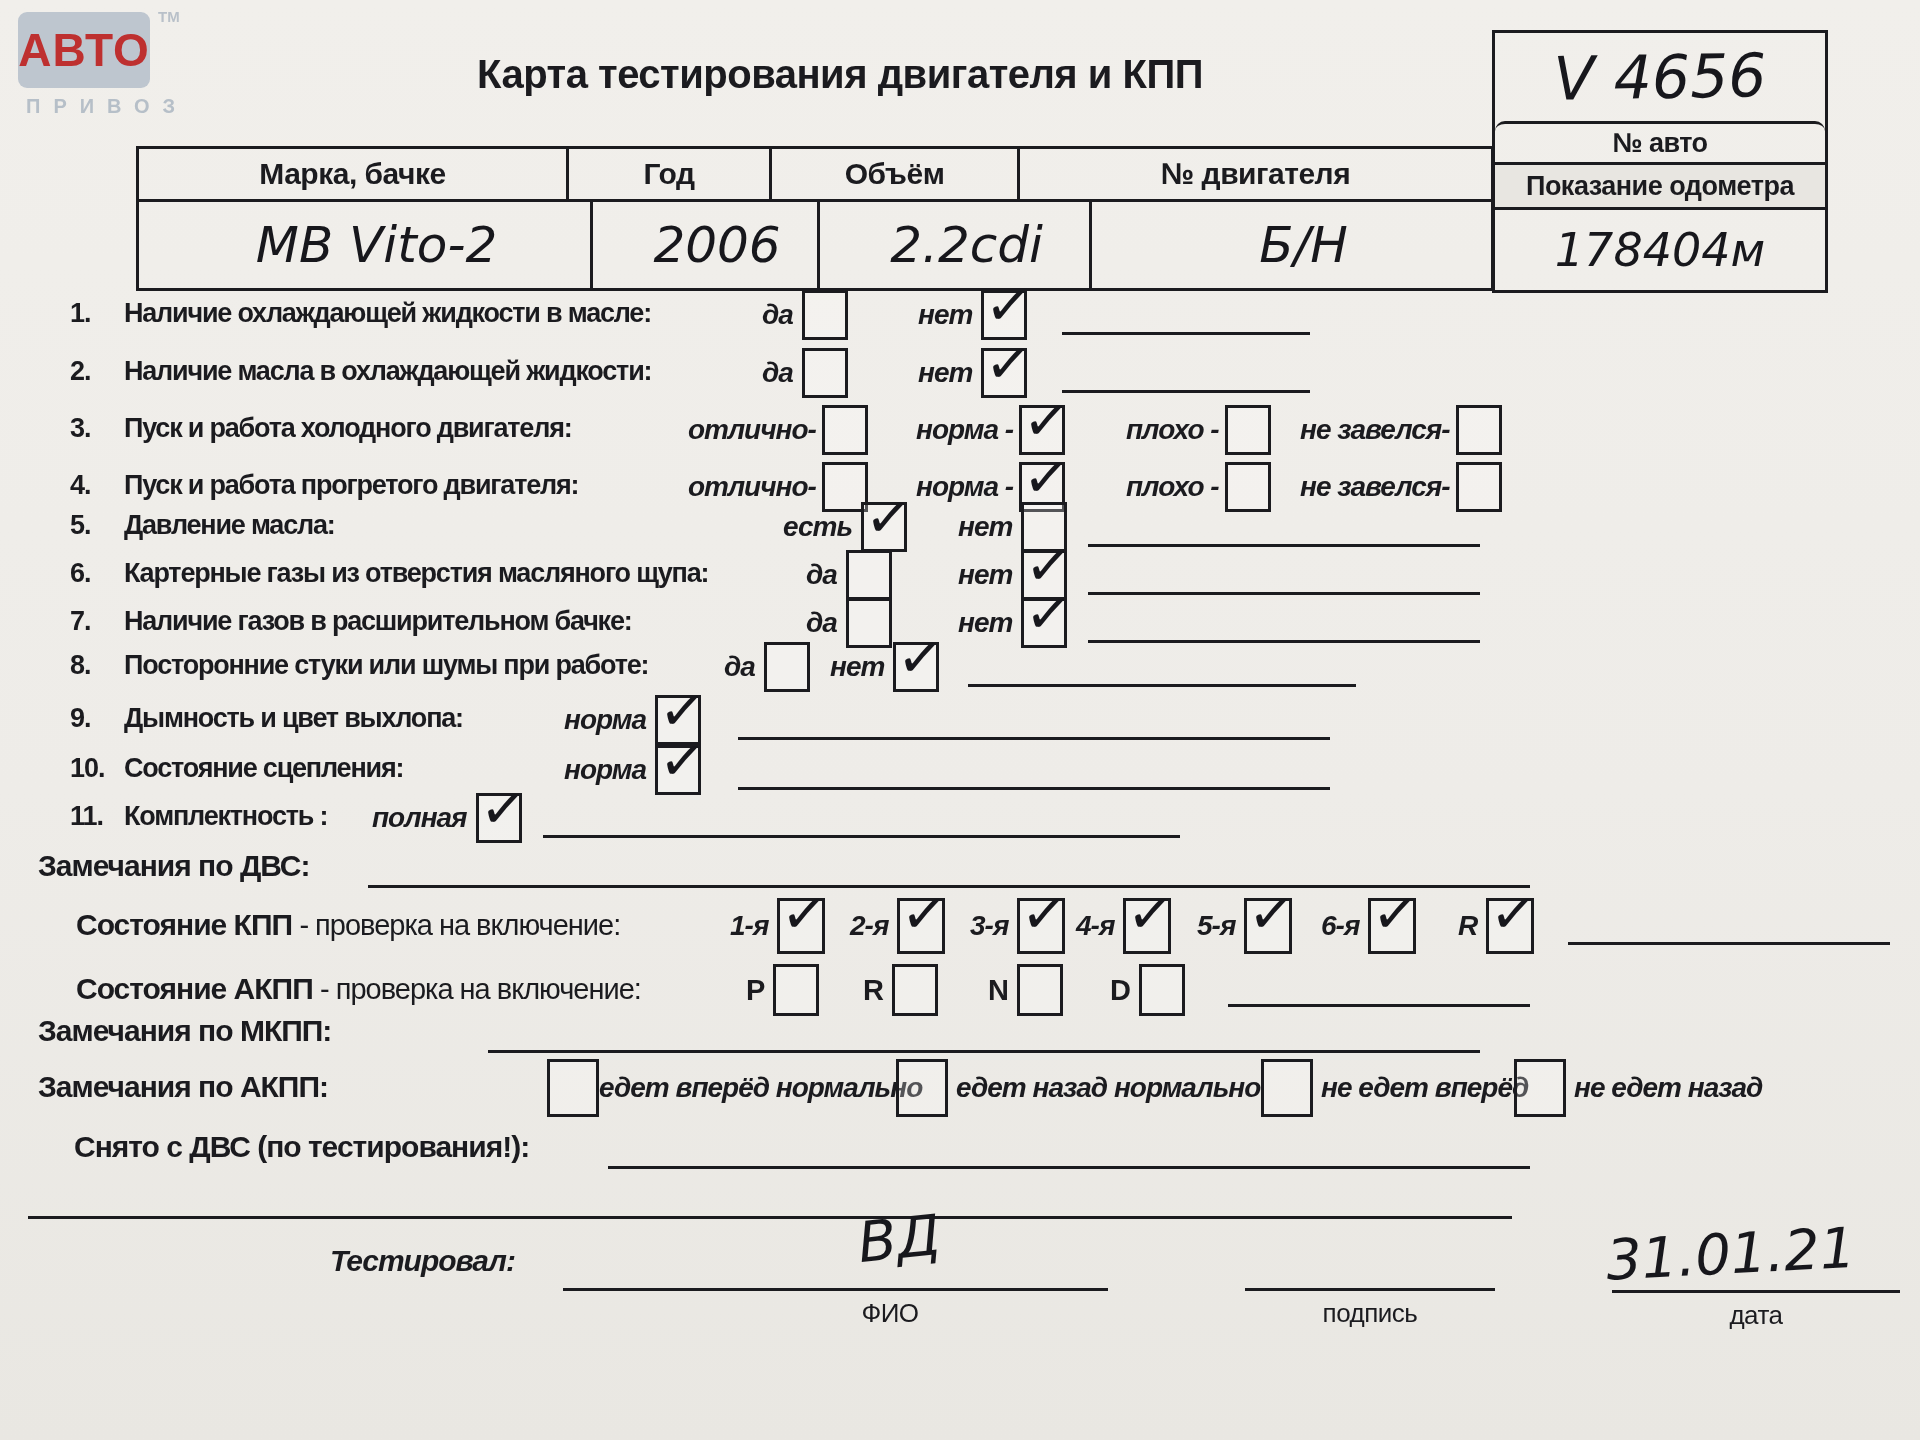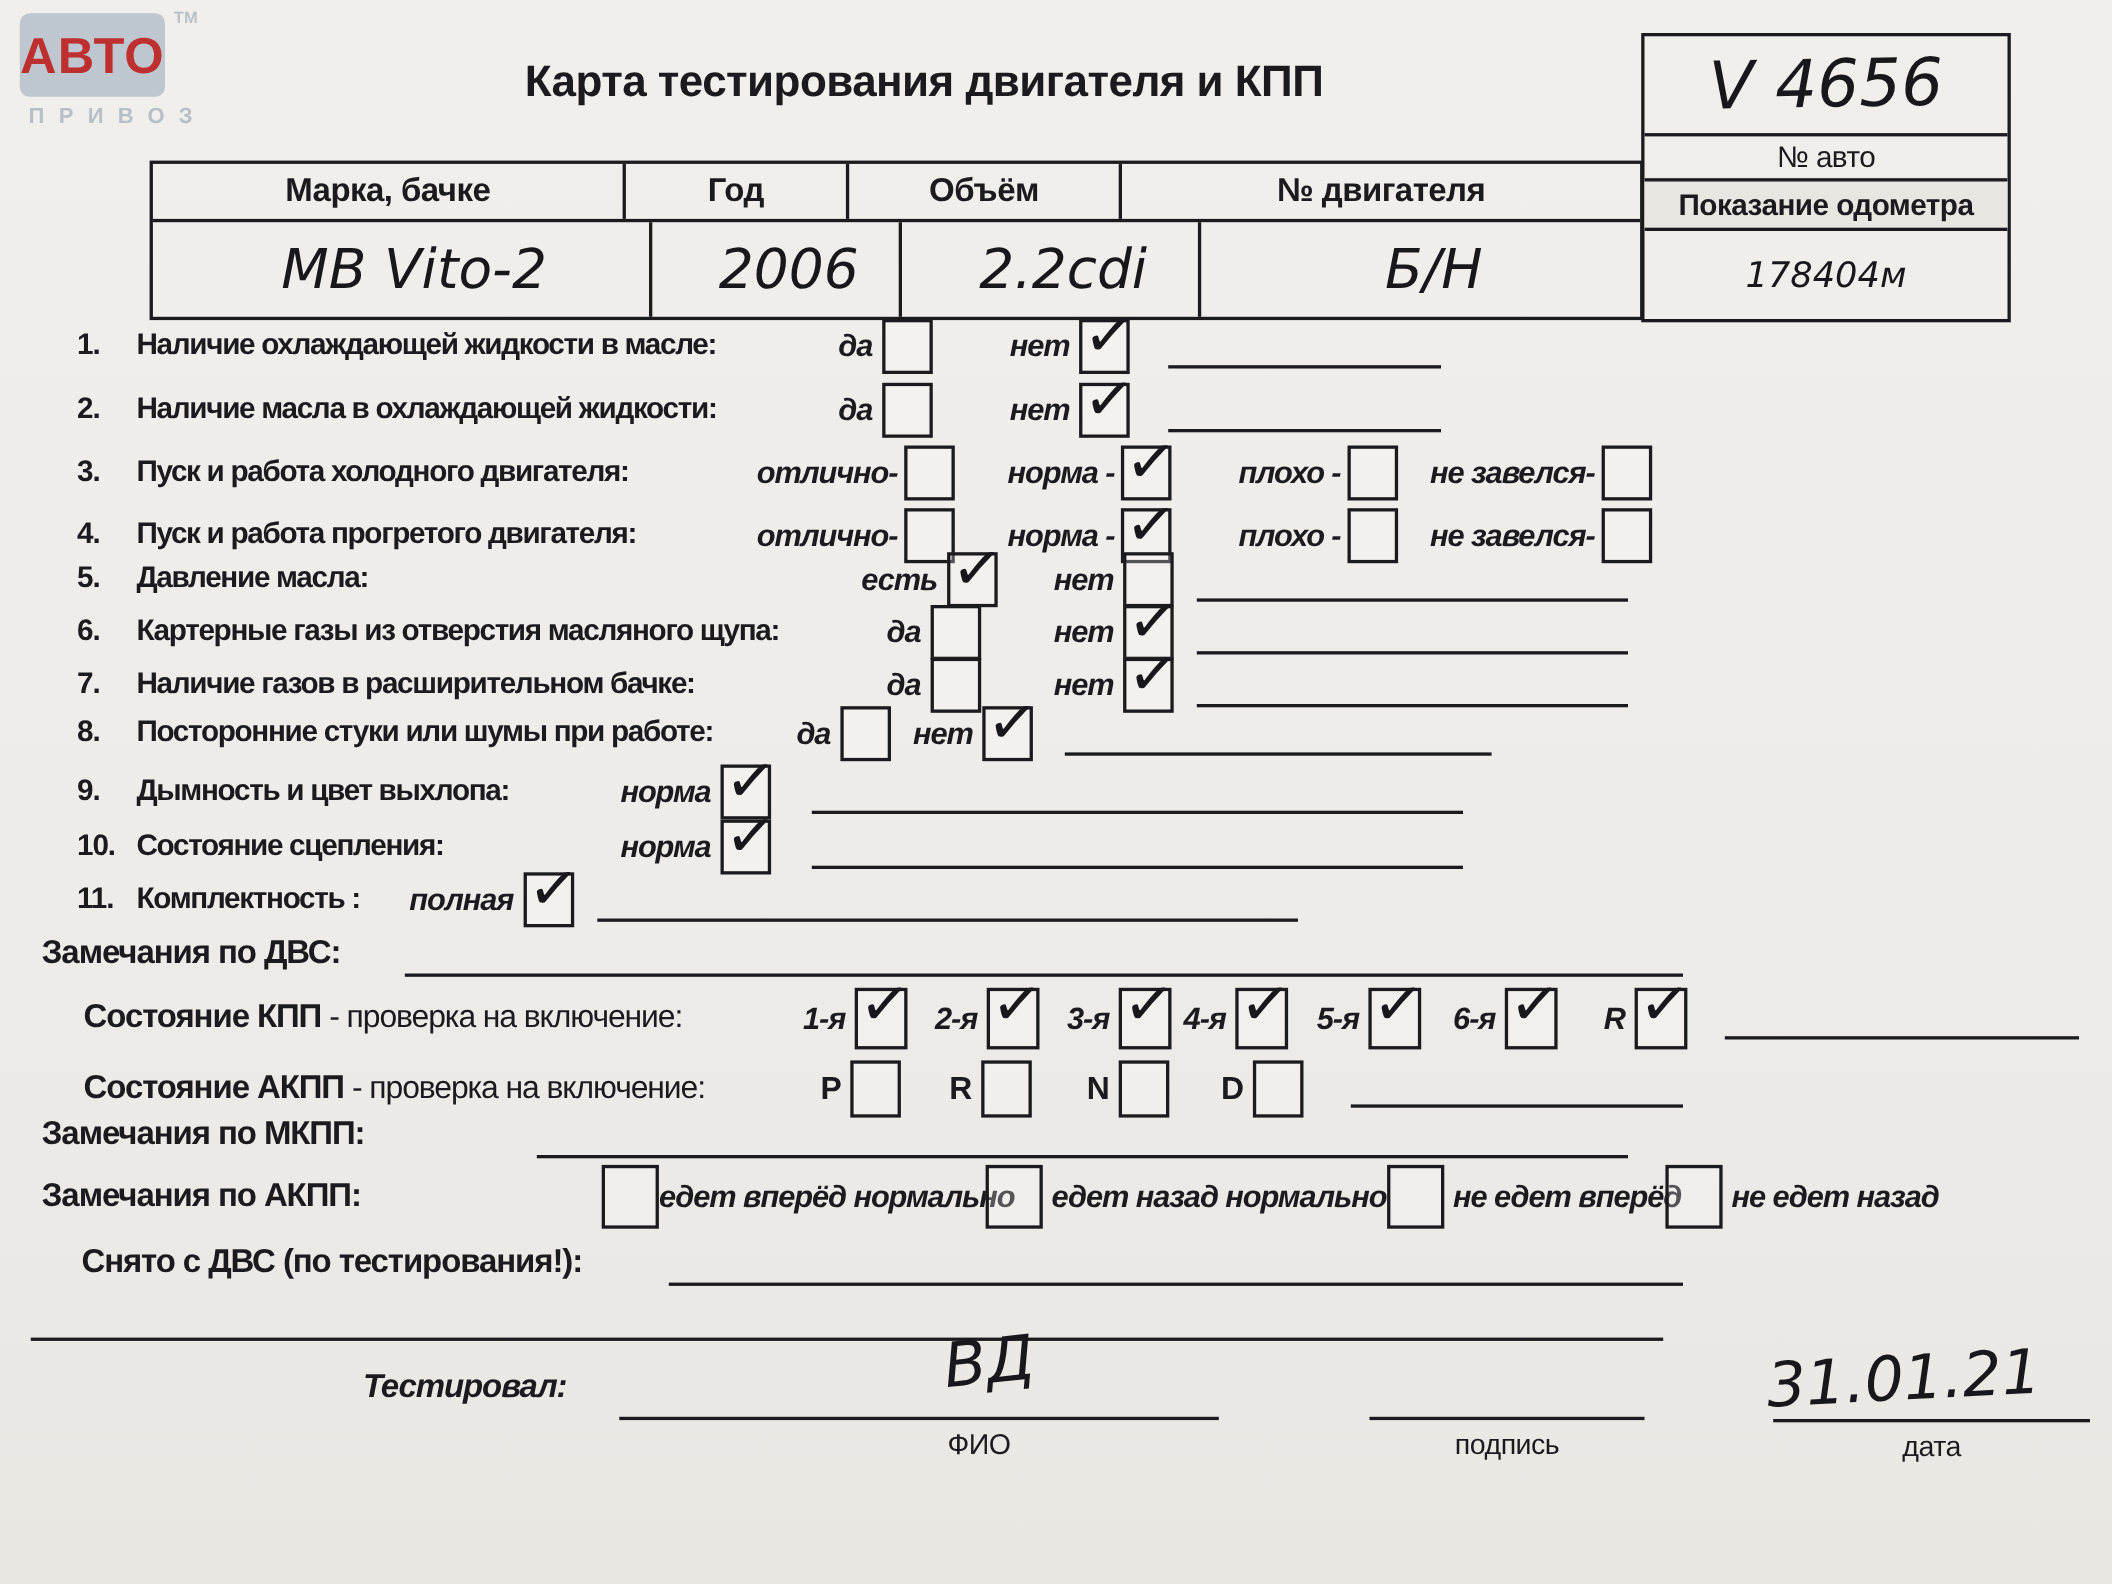--- a/index.html
+++ b/index.html
@@ -17,24 +17,24 @@
 
   .title{position:absolute;left:320px;top:52px;width:1040px;text-align:center;
          font-size:40px;font-weight:bold;letter-spacing:-.5px;}
 
   .hw{font-family:"DejaVu Sans",sans-serif;font-style:italic;color:#17171c;white-space:nowrap;}
 
   
   .vbox{position:absolute;left:1492px;top:30px;width:330px;border:3px solid #1b1b1f;}
   .vbox-val{height:88px;display:flex;align-items:center;justify-content:center;font-size:60px;transform:rotate(-1deg);}
   .vbox-num-lbl{height:38px;border-top:3px solid #1b1b1f;display:flex;align-items:center;justify-content:center;
-                font-weight:normal;font-size:27px;letter-spacing:-.5px;}
+                font-weight:bold;font-size:27px;letter-spacing:-.5px;border-radius:10px;}
   .vbox-odo-lbl{height:42px;border-top:3px solid #1b1b1f;border-bottom:3px solid #1b1b1f;background:#e8e6e1;
                 display:flex;align-items:center;justify-content:center;font-weight:bold;font-size:27px;letter-spacing:-.5px;}
-  .vbox-odo-val{height:80px;display:flex;align-items:center;justify-content:center;font-size:32px;}
+  .vbox-odo-val{height:80px;display:flex;align-items:center;justify-content:center;font-size:46px;}
 
   
   .vtable{position:absolute;left:136px;top:146px;width:1352px;border:3px solid #1b1b1f;}
   .vt-row{display:flex;}
   .vt-row.head{height:50px;border-bottom:3px solid #1b1b1f;}
   .vt-row.vals{height:86px;}
   .vt-cell{display:flex;align-items:center;justify-content:center;box-sizing:border-box;}
   .vt-cell.c1{width:430px;}.vt-cell.c2{width:203px;}.vt-cell.c3{width:248px;}.vt-cell.c4{flex:1;}
   .vt-cell:not(.c4){border-right:3px solid #1b1b1f;}
   .head .vt-cell{font-weight:bold;font-size:30px;letter-spacing:-.5px;}

